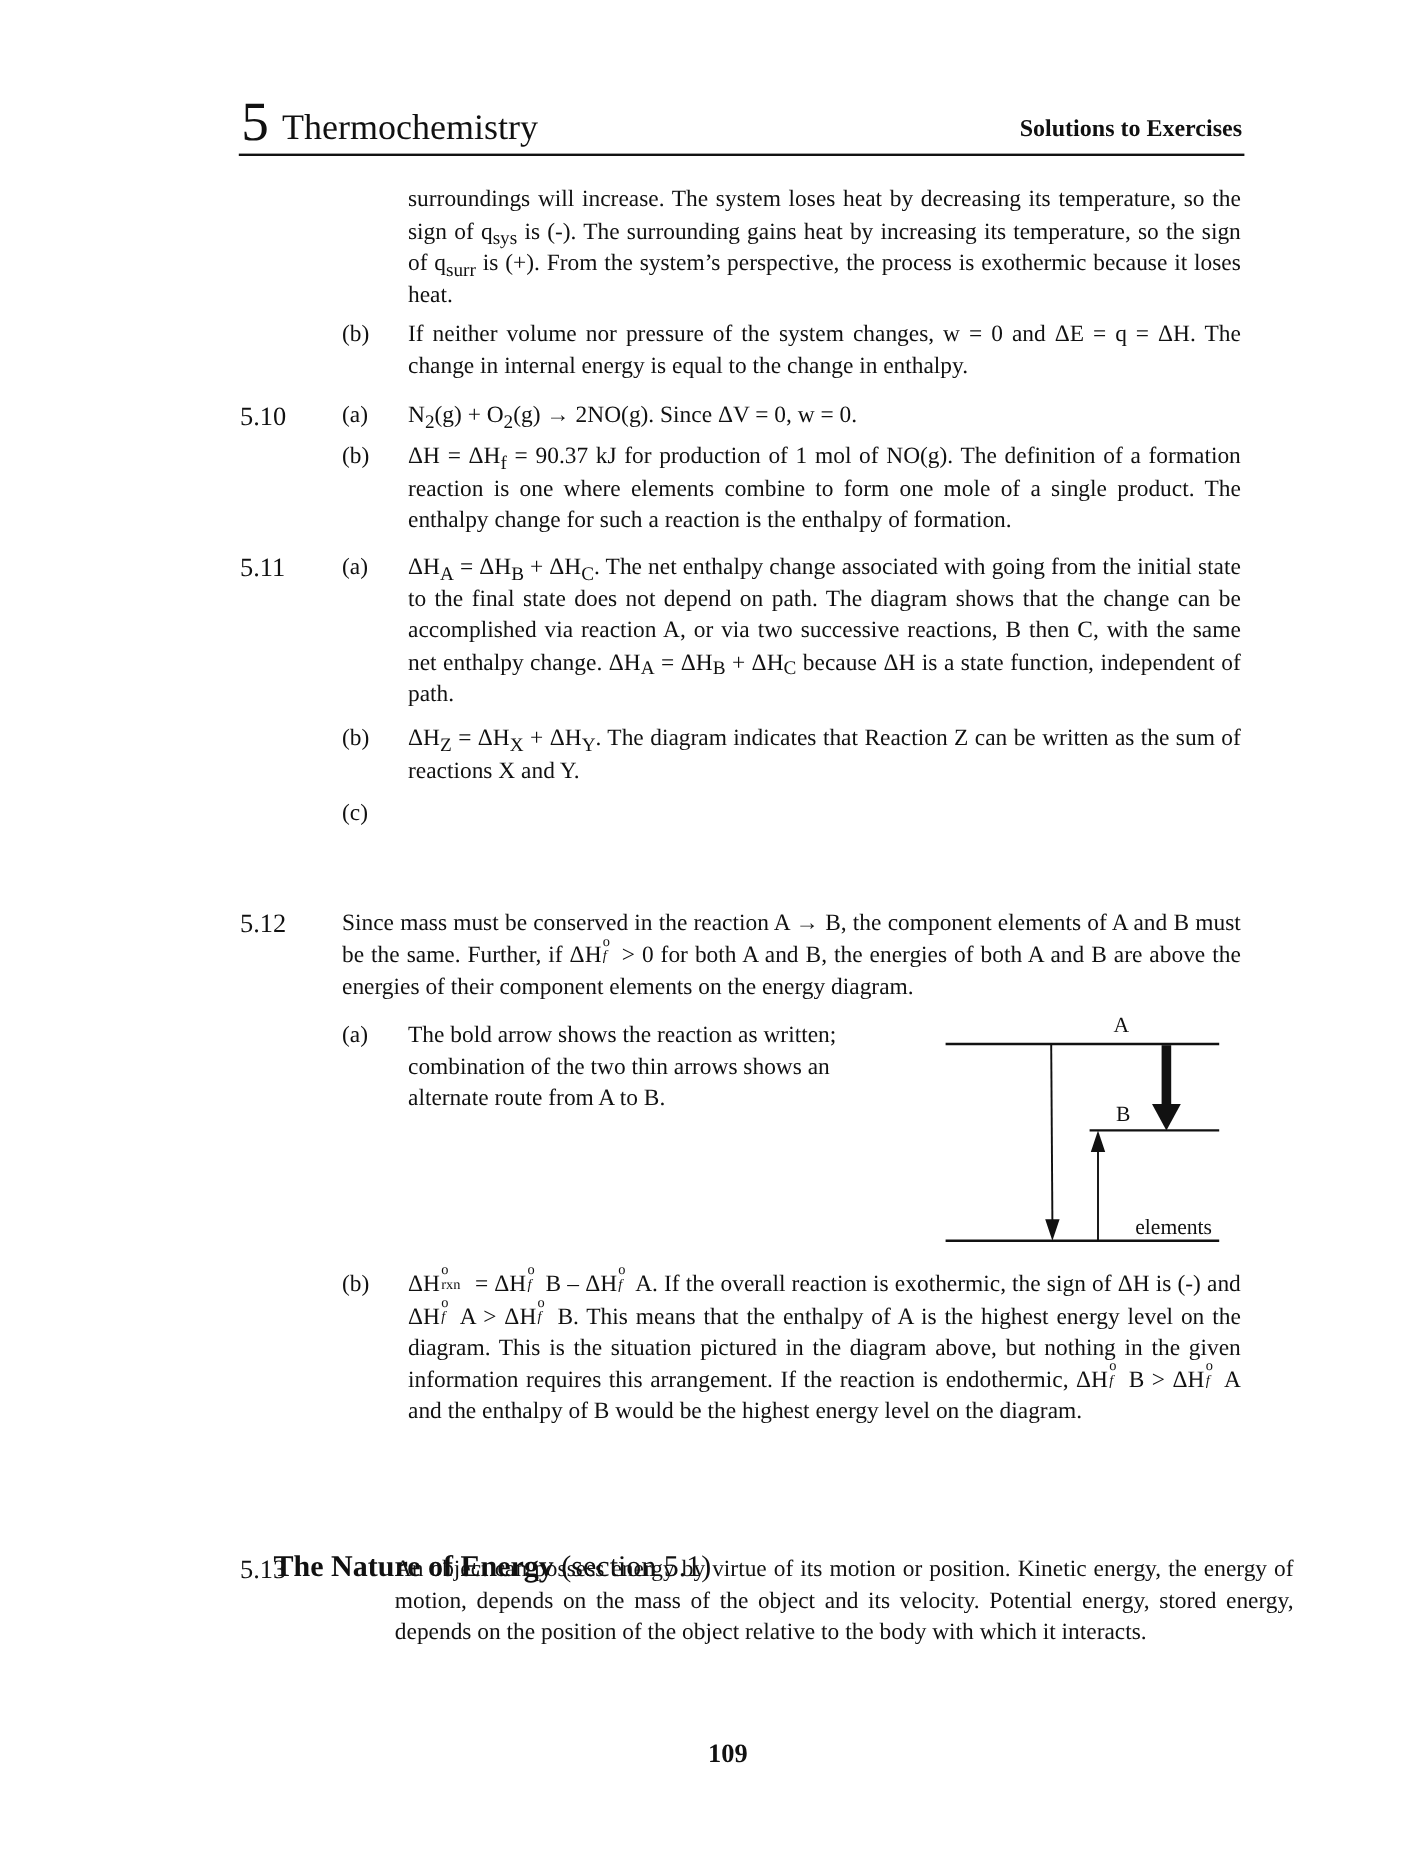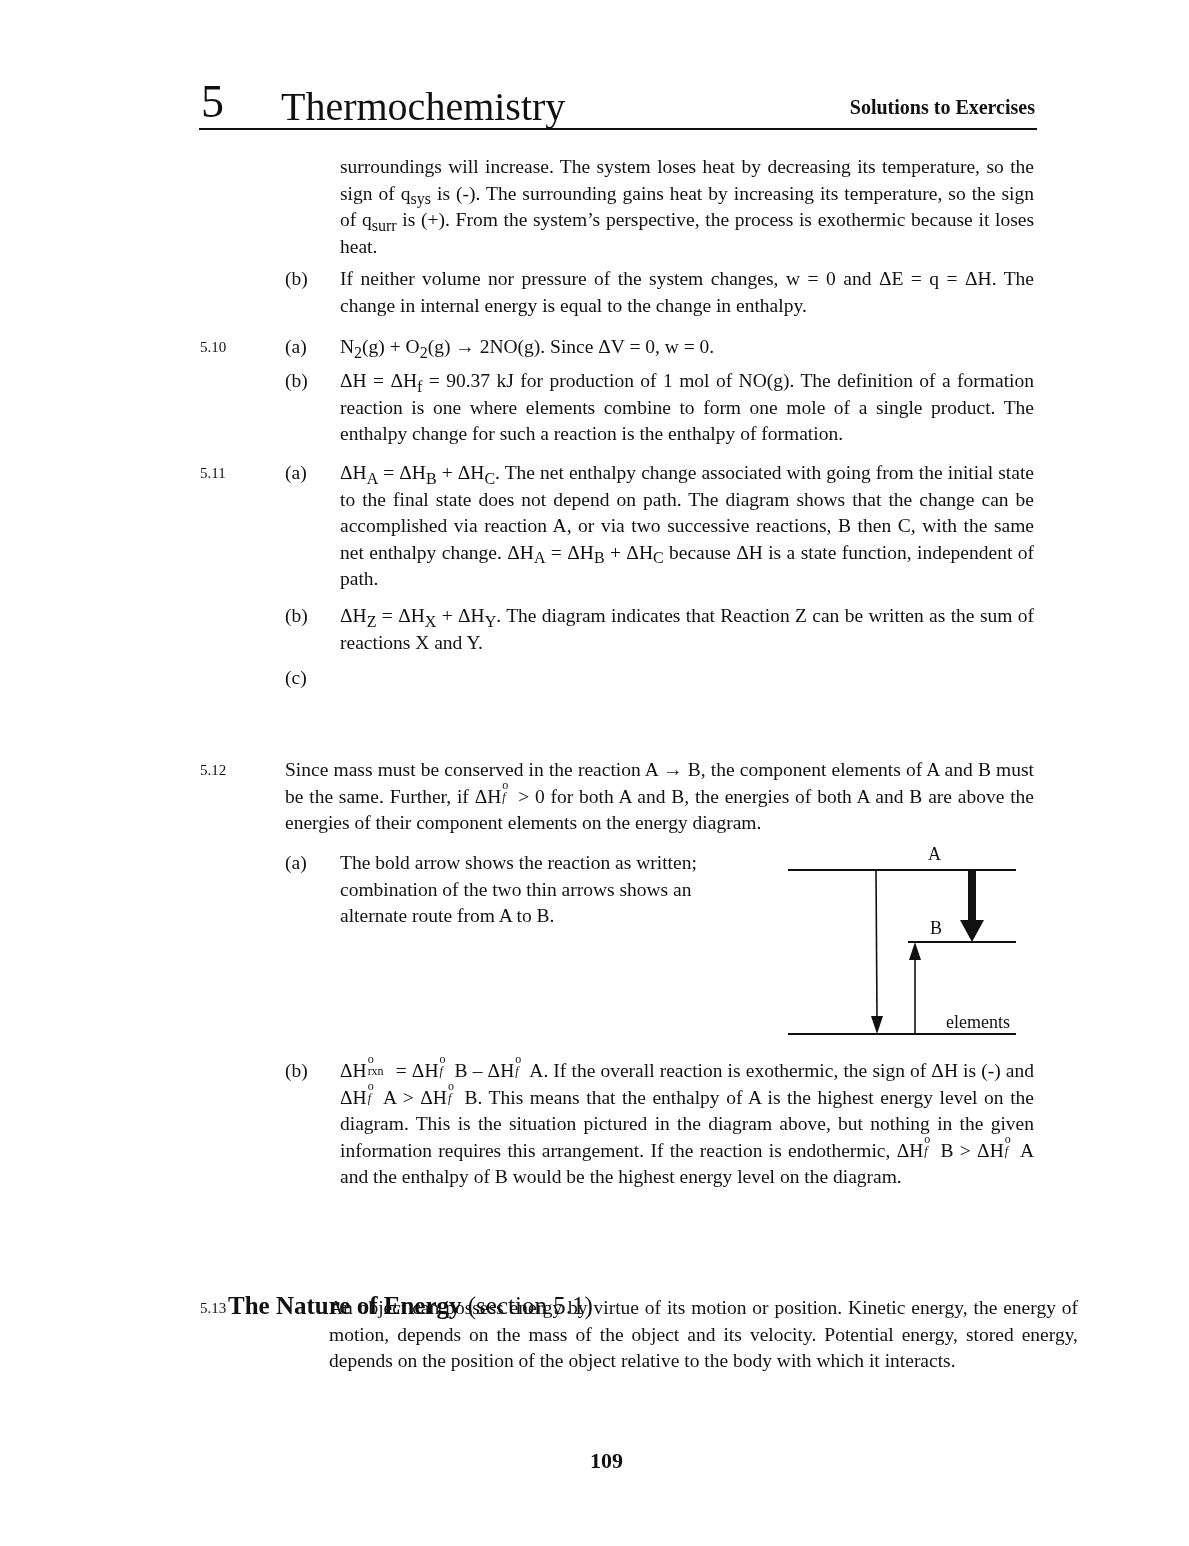--- a/index.html
+++ b/index.html
@@ -14,32 +14,32 @@
   .header {
     position: absolute; left: 199px; top: 78px; width: 838px; height: 50px;
     border-bottom: 2px solid #111;
   }
   .chapter-num {
     position: absolute; left: 2px; top: 0px;
     font-size: 46px; line-height: 48px;
   }
   .chapter-title {
     position: absolute; left: 36px; top: 12px;
-    font-size: 40px; line-height: 34px; margin-left: 46px;
+    font-size: 30px; line-height: 34px;
   }
   .section-title {
     position: absolute; right: 2px; top: 12px;
     font-size: 20px; line-height: 34px; font-weight: bold;
   }
 
   .para {
     position: absolute; font-size: 19.5px; line-height: 26.5px;
     text-align: justify;
   }
-  .num { position: absolute; font-size: 15px; line-height: 26.5px; }
+  .num { position: absolute; font-size: 22px; line-height: 26.5px; }
   .lab { position: absolute; font-size: 19.5px; line-height: 26.5px; }
 
   sub, sup { font-size: 16px; line-height: 0; margin-top: 15px; }
   .supsub { display: inline-block; position: relative; width: 11px; height: 10px; }
   .supsub .o { position: absolute; left: 1px; top: -14px; font-size: 12px; line-height: 12px; }
   .supsub .f { position: absolute; left: 1px; top: -2px; font-size: 12px; line-height: 12px; font-style: italic; }
   .supsub.wide { width: 24px; }
 
   
   .diagram { position: absolute; left: 780px; top: 840px; width: 245px; height: 200px; }

